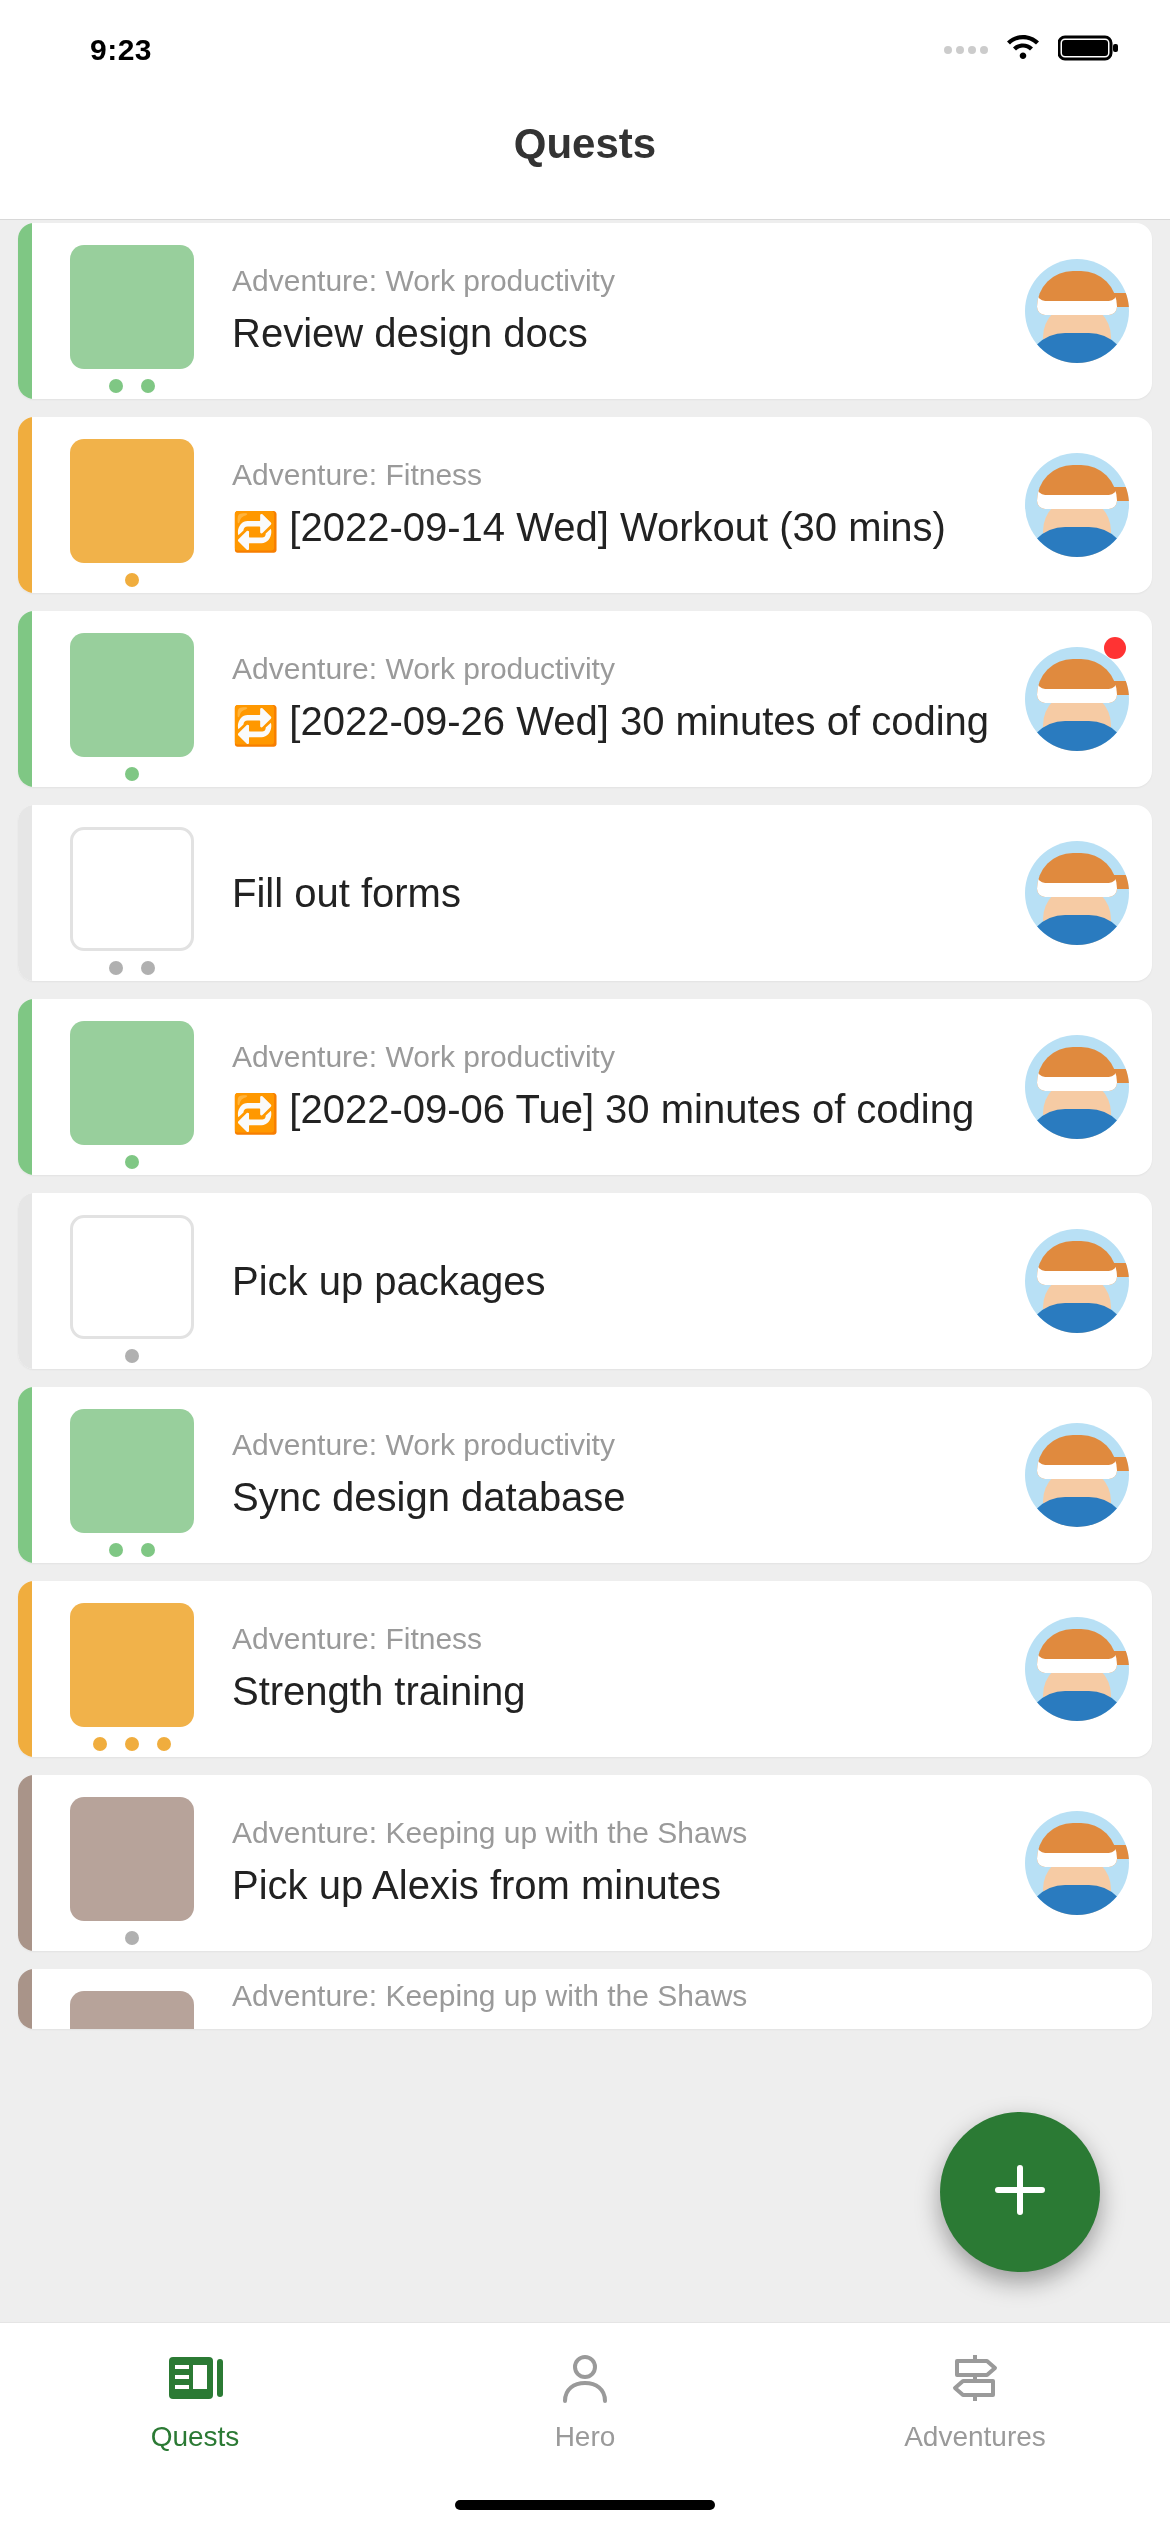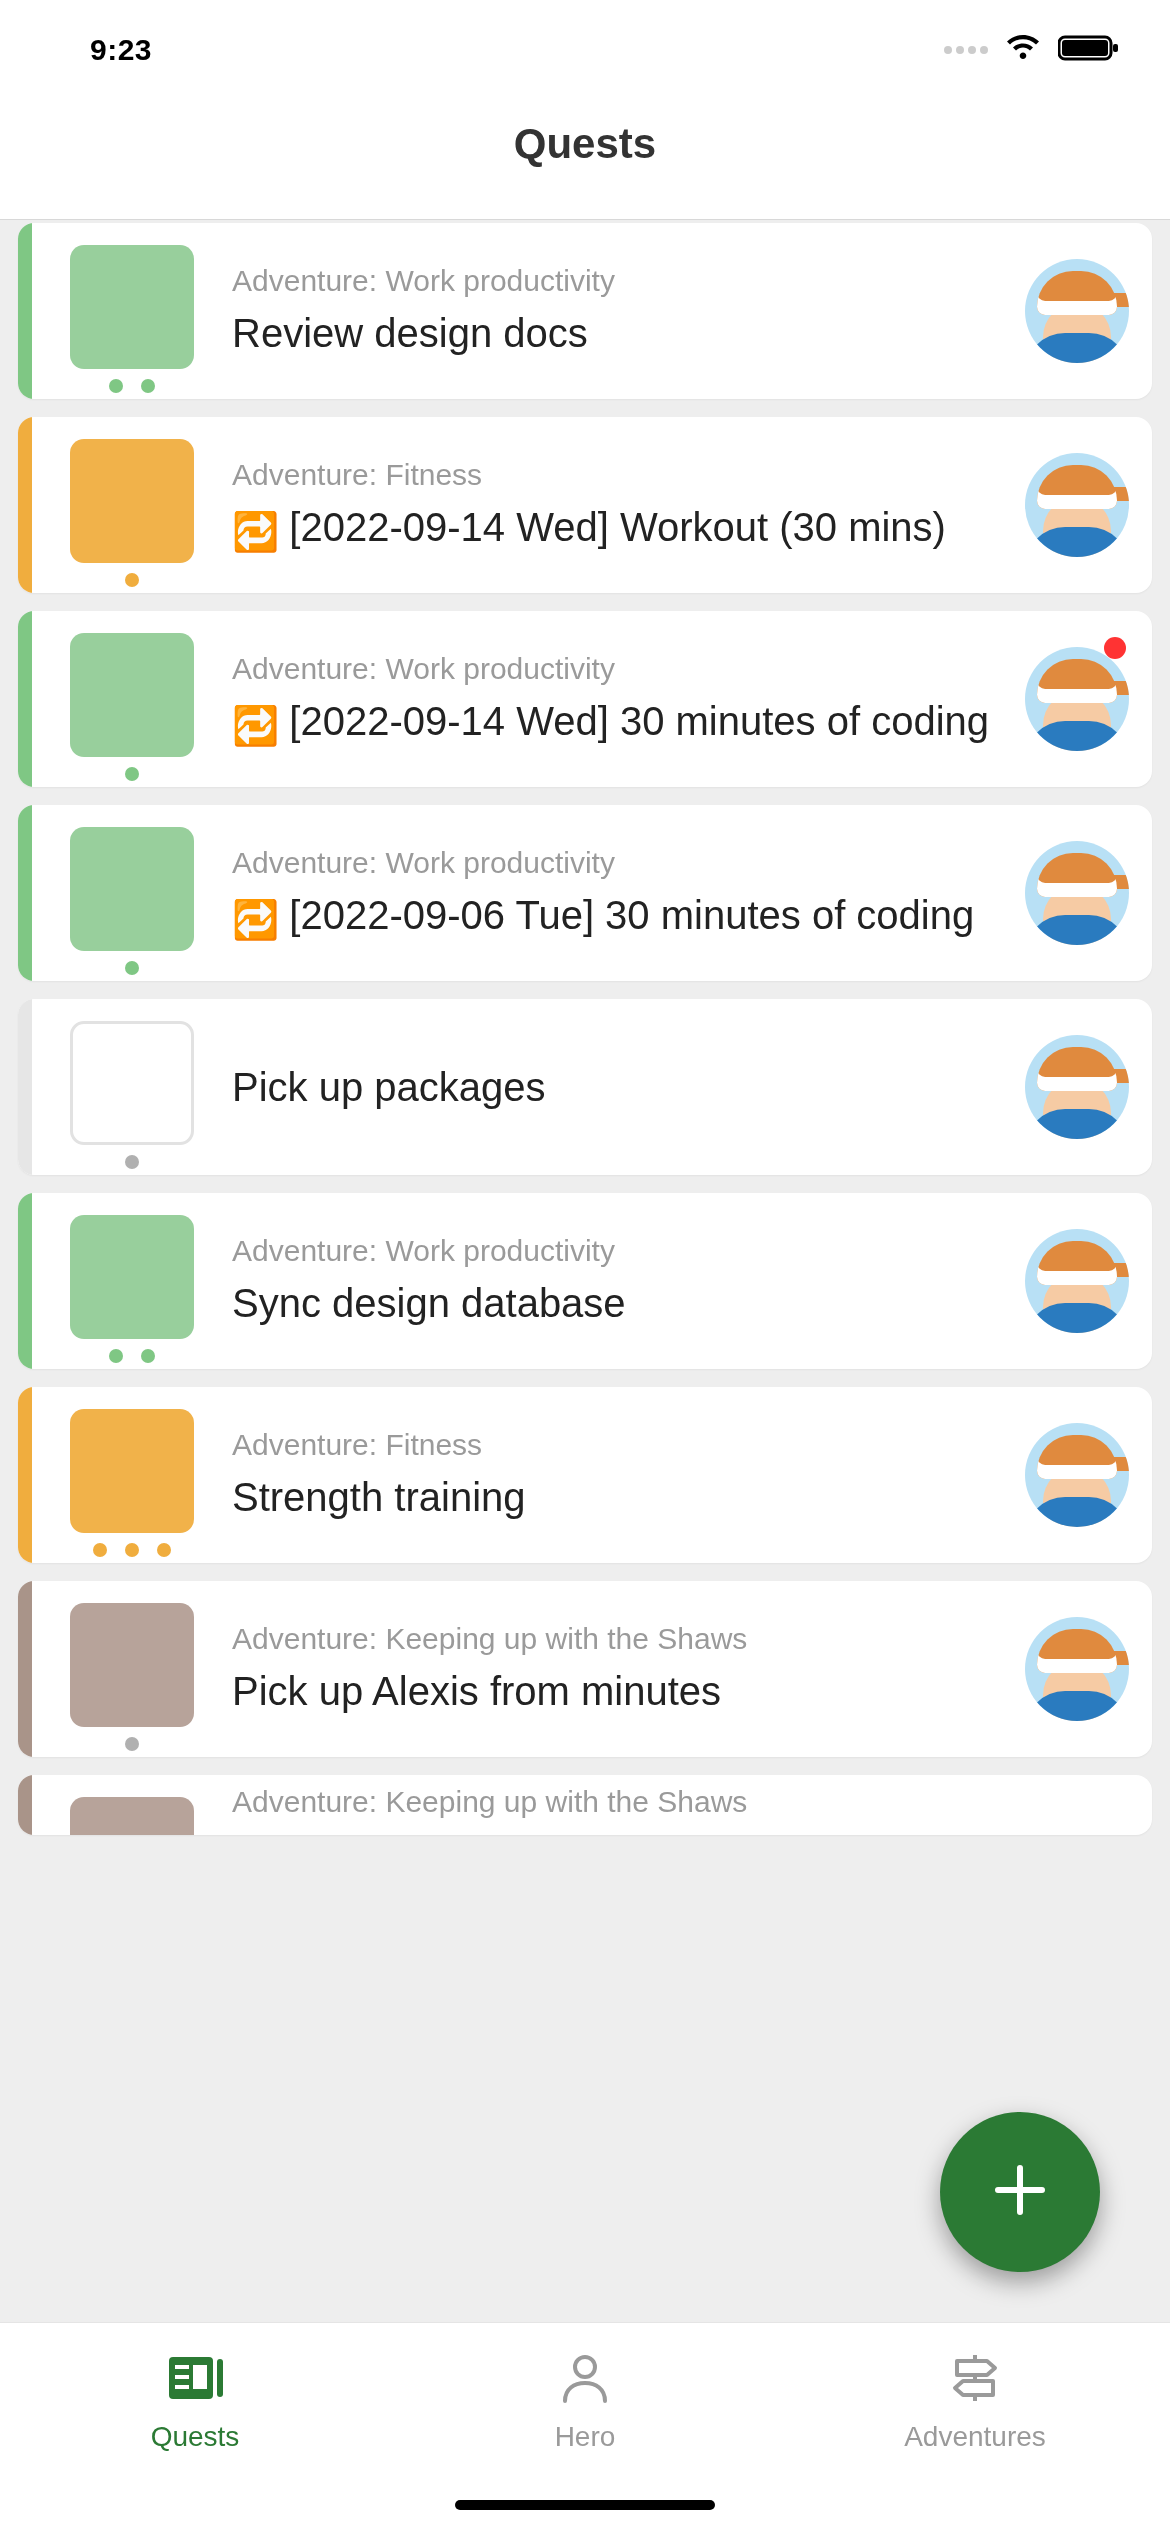--- a/index.html
+++ b/index.html
@@ -143,29 +143,50 @@
         <div class="card-left">
           <div class="thumb" style="background: rgb(152, 207, 156);"></div>
           <div class="dots-row">
             <span class="dot" style="background: rgb(127, 199, 132);"></span>
           </div>
         </div>
         <div class="card-body">
           <div class="adventure-label">Adventure: Work productivity</div>
           <div class="quest-title">
             <span class="repeat-emoji">🔁</span>
-            <span>[2022-09-14 Wed] 30 minutes of coding</span>
+            <span>[2022-09-26 Wed] 30 minutes of coding</span>
           </div>
         </div>
         <div class="card-right">
           <div class="avatar">
             <span class="brim"></span>
             <span class="shirt"></span>
           </div>
           <span class="badge-dot"></span>
+        </div>
+      </div>
+      <div class="card">
+        <div class="card-stripe" style="background: rgb(230, 230, 230);"></div>
+        <div class="card-left">
+          <div class="thumb outline"></div>
+          <div class="dots-row">
+            <span class="dot" style="background: rgb(176, 176, 176);"></span>
+            <span class="dot" style="background: rgb(176, 176, 176);"></span>
+          </div>
+        </div>
+        <div class="card-body">
+          <div class="quest-title">
+            <span>Fill out forms</span>
+          </div>
+        </div>
+        <div class="card-right">
+          <div class="avatar">
+            <span class="brim"></span>
+            <span class="shirt"></span>
+          </div>
         </div>
       </div>
       <div class="card">
         <div class="card-stripe" style="background: rgb(127, 199, 132);"></div>
         <div class="card-left">
           <div class="thumb" style="background: rgb(152, 207, 156);"></div>
           <div class="dots-row">
             <span class="dot" style="background: rgb(127, 199, 132);"></span>
           </div>
         </div>

